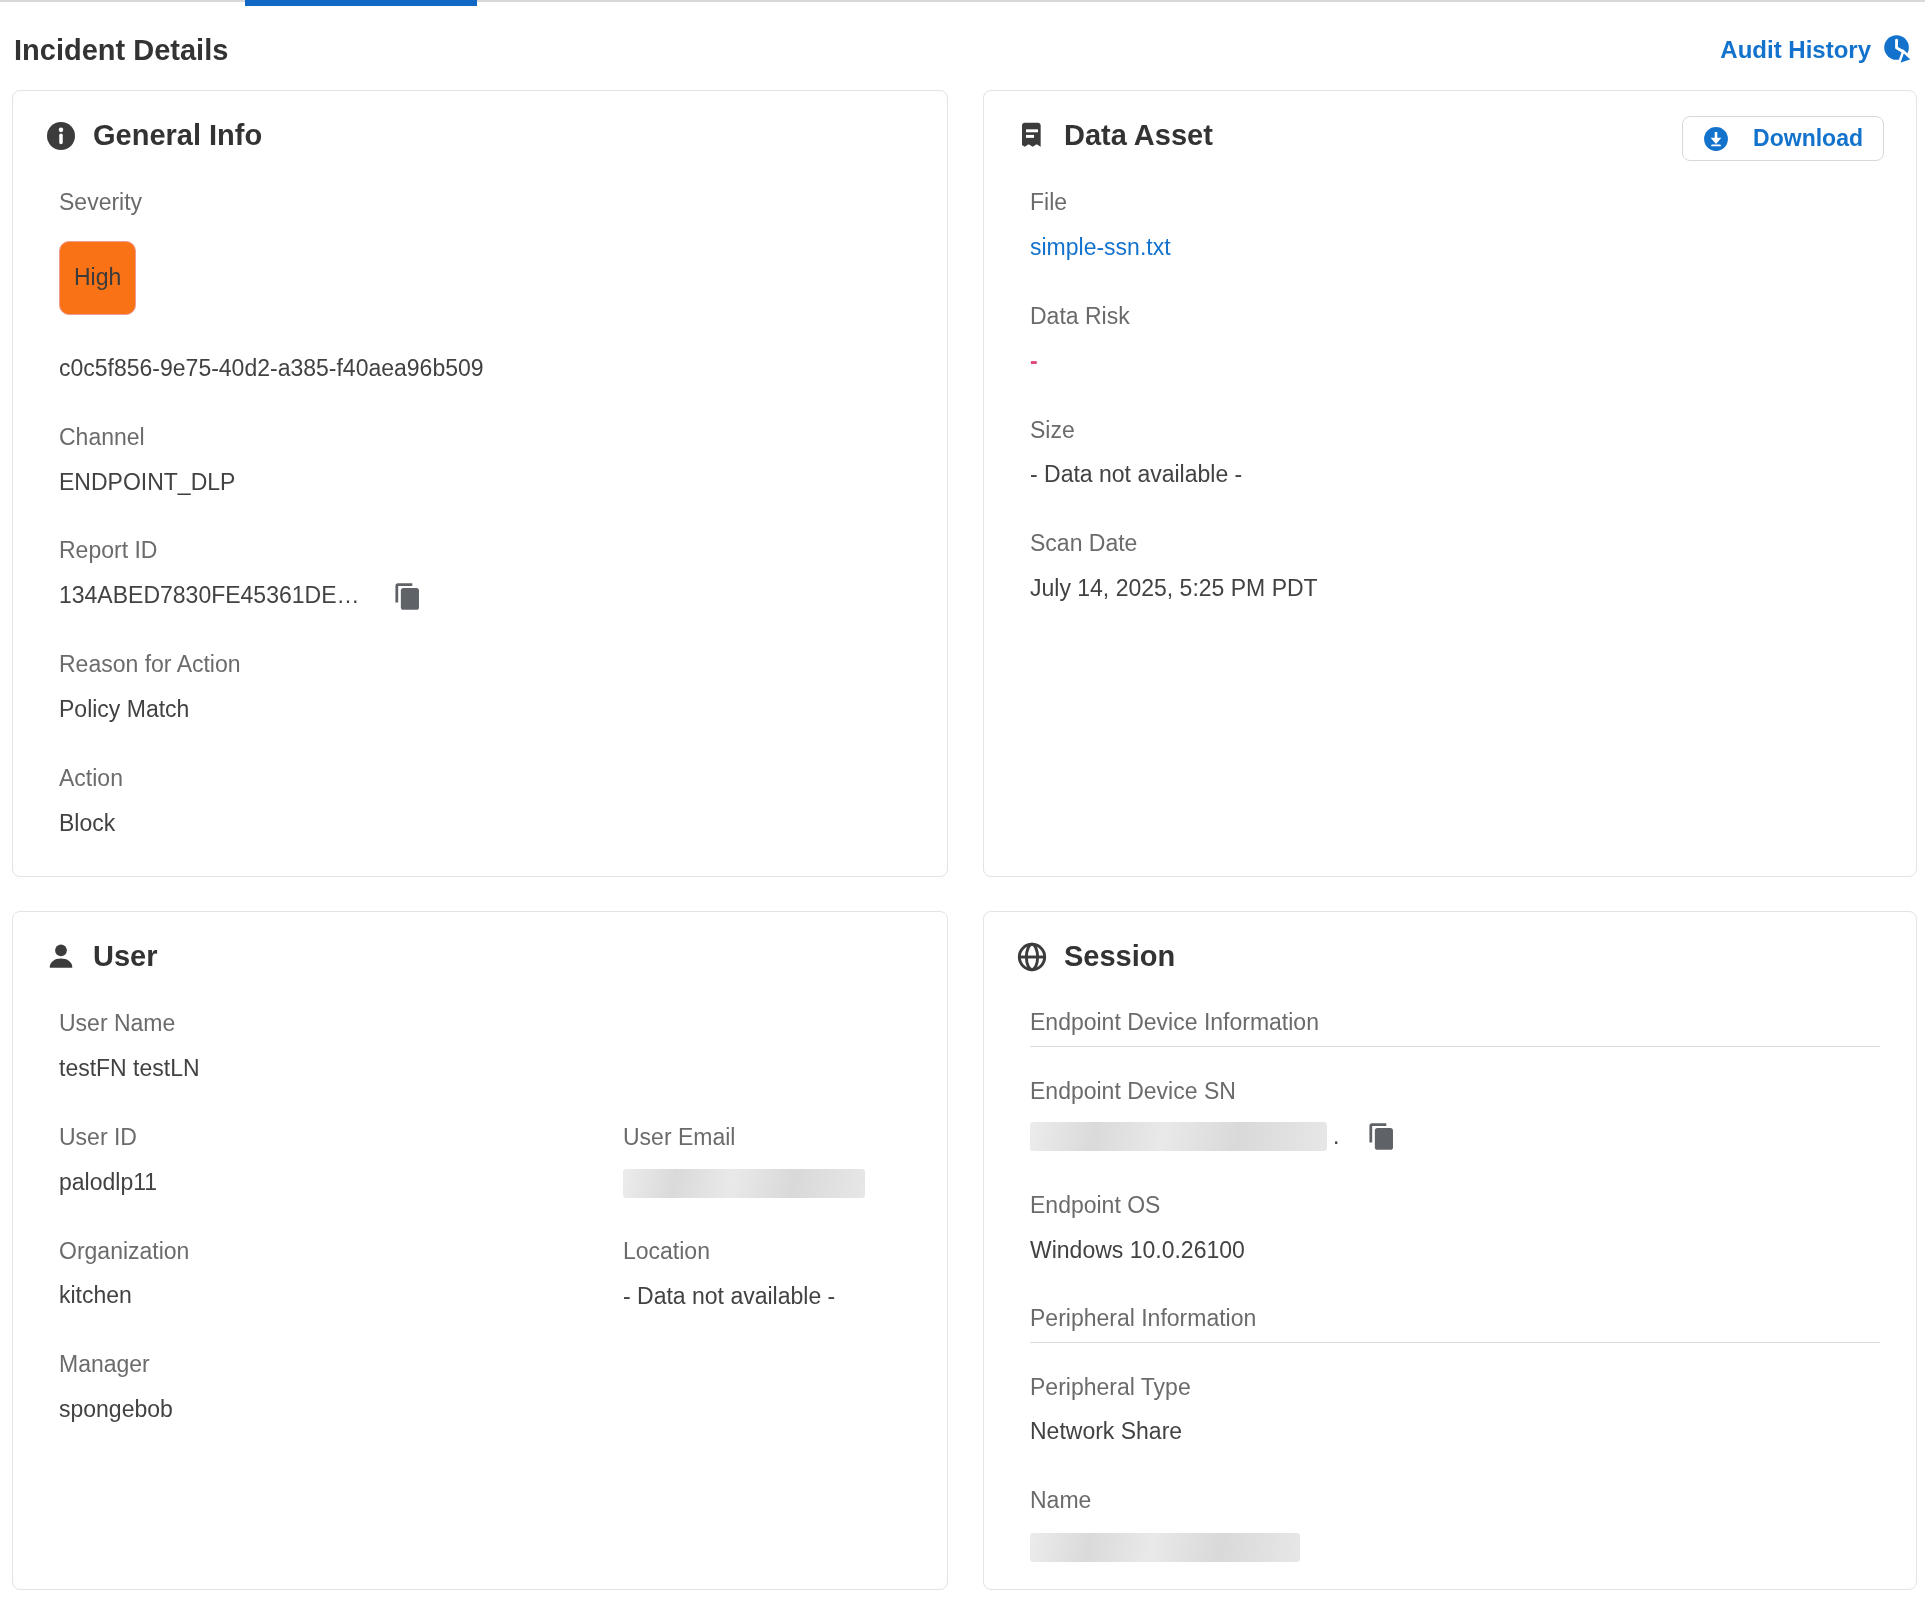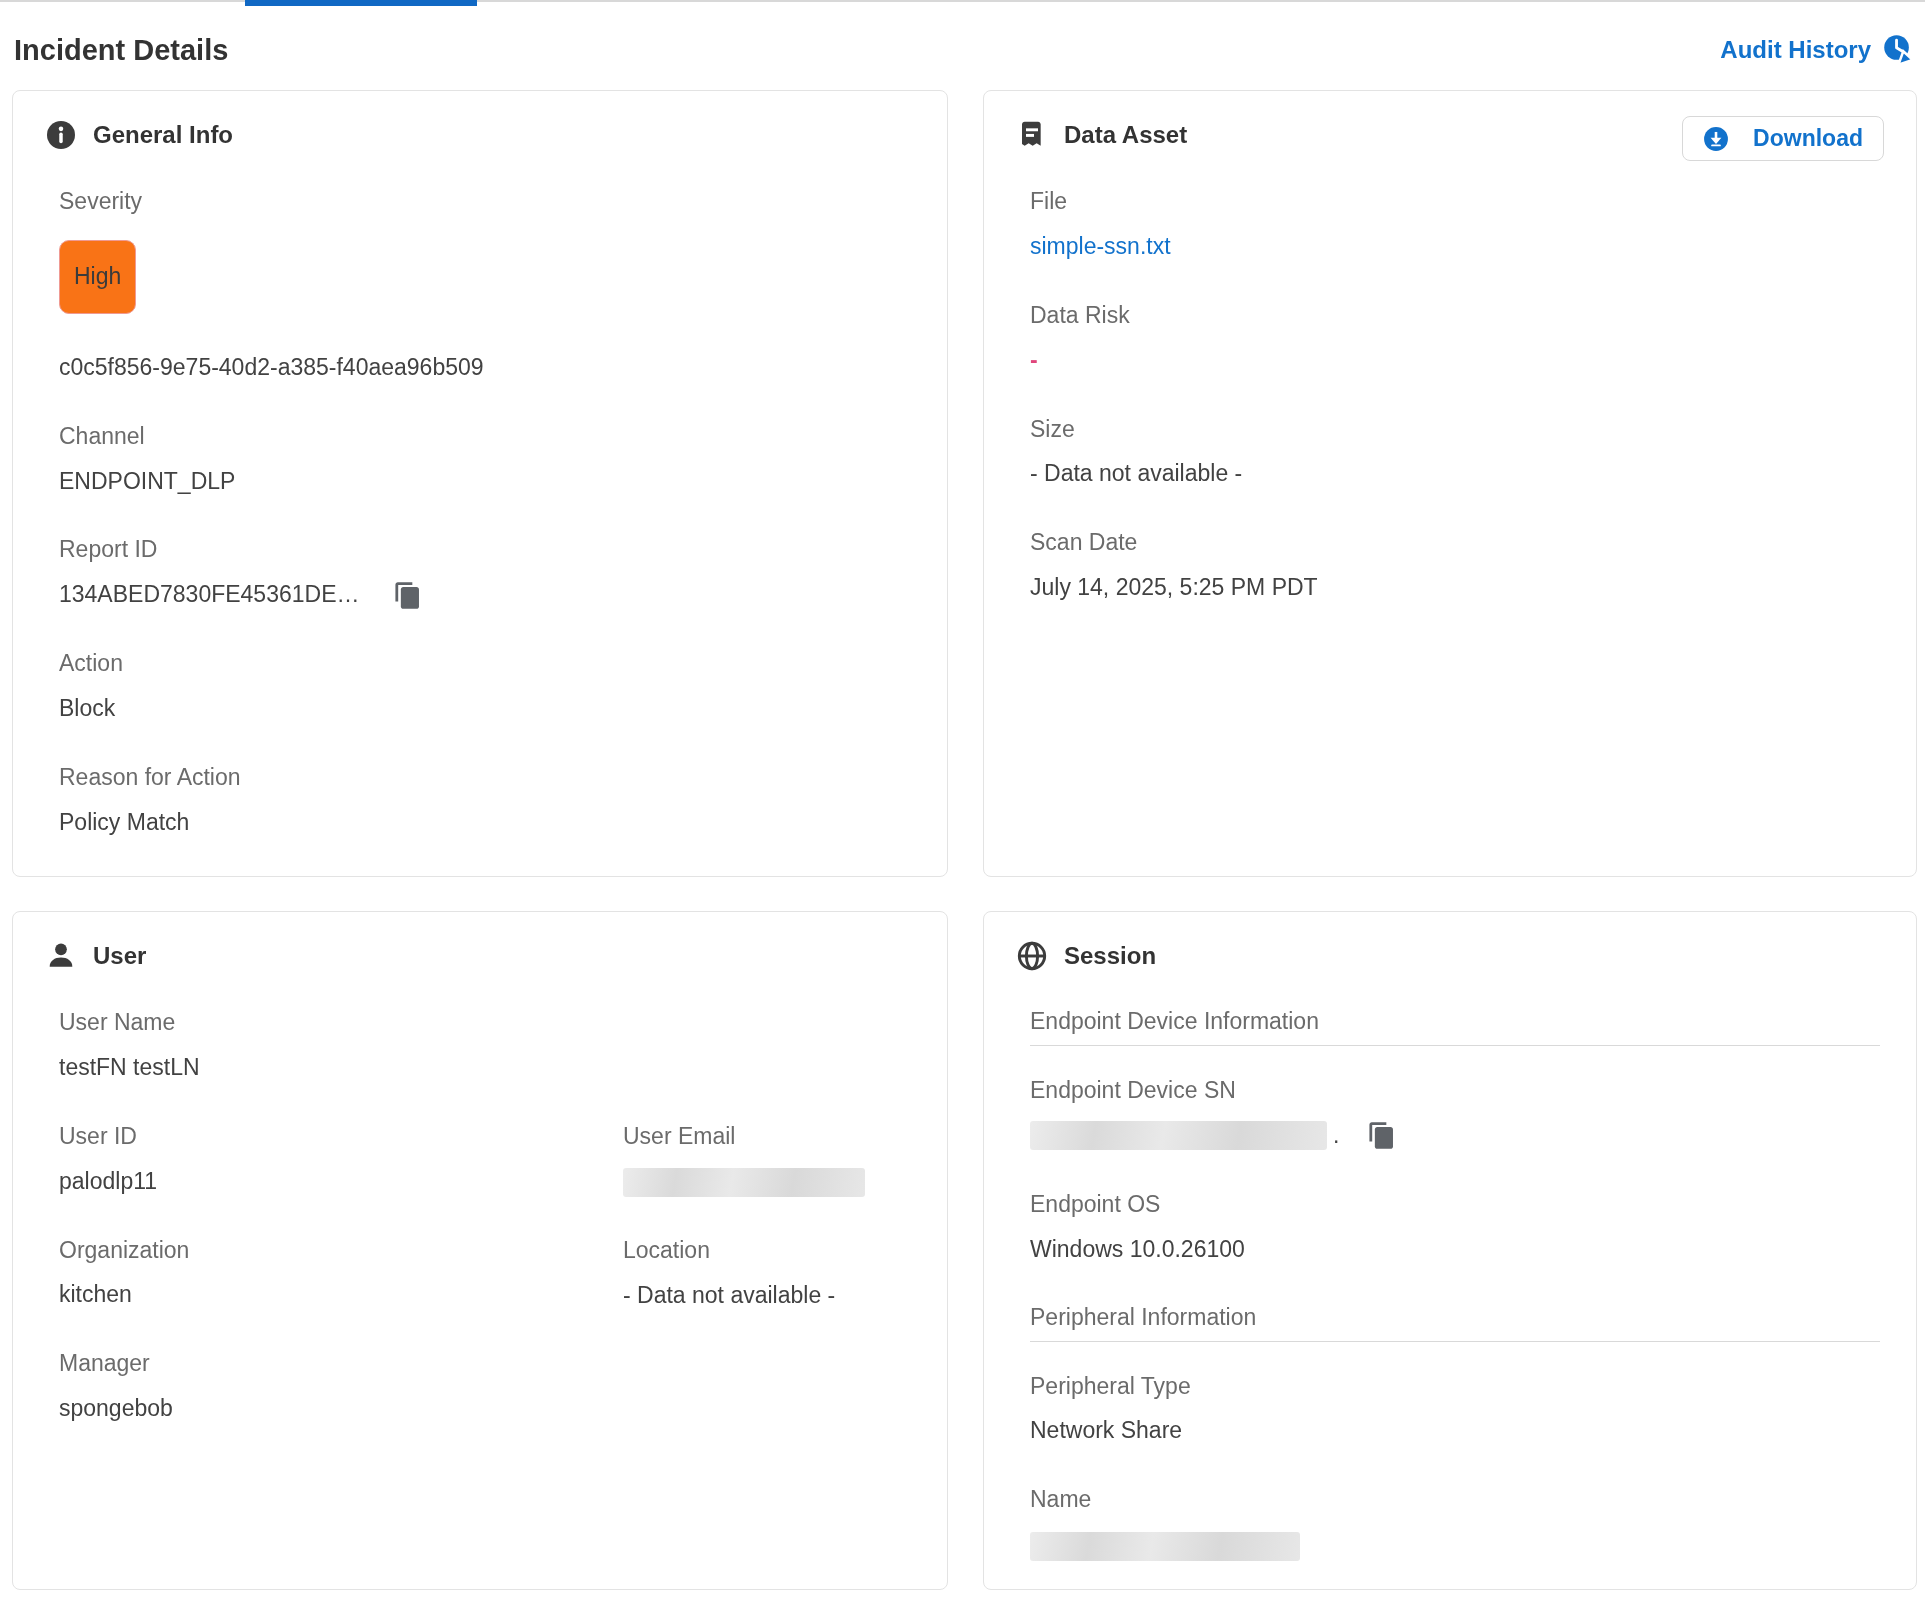--- a/index.html
+++ b/index.html
@@ -45,21 +45,21 @@
   }
   .card{
     position:relative;
     border:1px solid var(--card-border);
     border-radius:8px;
     background:#fff;
     padding:28px 36px 0 32px;
   }
   .card-header{display:flex;align-items:center;gap:16px;margin-bottom:36px;}
   .card-header svg{width:32px;height:32px;flex:0 0 auto;}
-  .card-title{font-size:24px;font-weight:600;color:var(--title);}
+  .card-title{font-size:29px;font-weight:600;color:var(--title);}
   .fields{margin-left:14px;}
   .field{margin-bottom:39px;}
   .field-label{font-size:23px;line-height:1.3;color:var(--label);margin-bottom:15px;}
   .field-value{font-size:23px;line-height:1.3;color:var(--value);}
   .value-row{display:flex;align-items:center;gap:34px;}
   .badge-high{
     display:inline-block;
     background:#f97316;
     border:1.5px solid #EF9A93;
     border-radius:10px;
@@ -155,26 +155,26 @@
             <span>134ABED7830FE45361DE…</span>
             <button class="copy-btn">
               <svg viewBox="0 0 24 24">
                 <path d="M16 1H4c-1.1 0-2 .9-2 2v14h2.3V3.3H16V1z"></path>
                 <path d="M19.5 5H8.5C7.4 5 6.5 5.9 6.5 7v14c0 1.1.9 2 2 2h11c1.1 0 2-.9 2-2V7c0-1.1-.9-2-2-2z"></path>
               </svg>
             </button>
           </div>
         </div>
         <div class="field">
+          <div class="field-label">Reason for Action</div>
+          <div class="field-value">Policy Match</div>
+        </div>
+        <div class="field">
           <div class="field-label">Action</div>
           <div class="field-value">Block</div>
-        </div>
-        <div class="field">
-          <div class="field-label">Reason for Action</div>
-          <div class="field-value">Policy Match</div>
         </div>
       </div>
     </section>
 
     <section class="card">
       <div class="card-header">
         <svg viewBox="0 0 24 24">
           <path d="M6 2h12c1.1 0 2 .9 2 2v16l-3-1.8-3 1.8-3-1.8L8 20l-2-1.2V4c0-1.1.9-2 2-2z" fill="#3c3c3c" transform="translate(-1.5 0)"></path>
           <rect x="7.5" y="7" width="9" height="2.2" fill="#ffffff"></rect>
           <rect x="7.5" y="11.2" width="6" height="2.2" fill="#ffffff"></rect>

